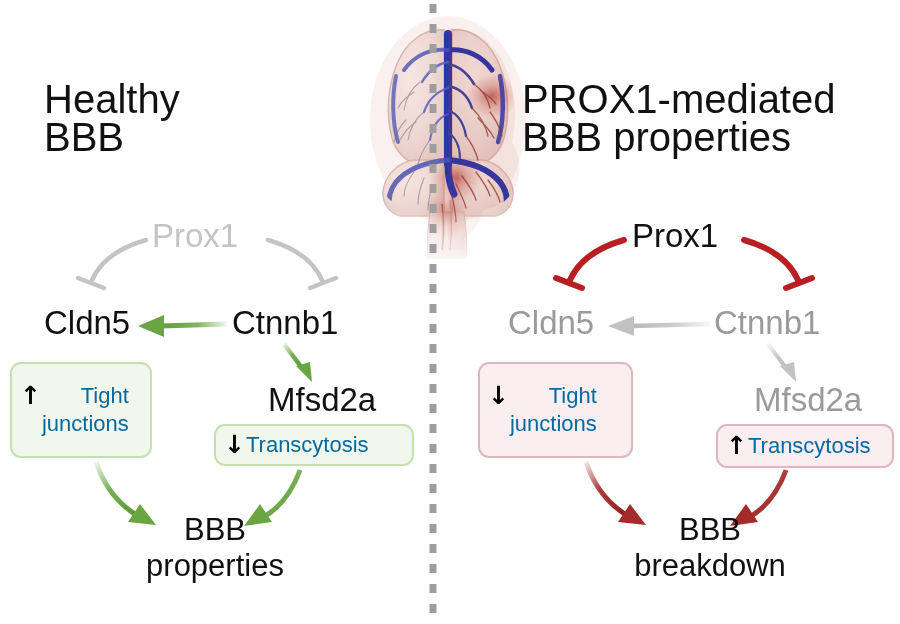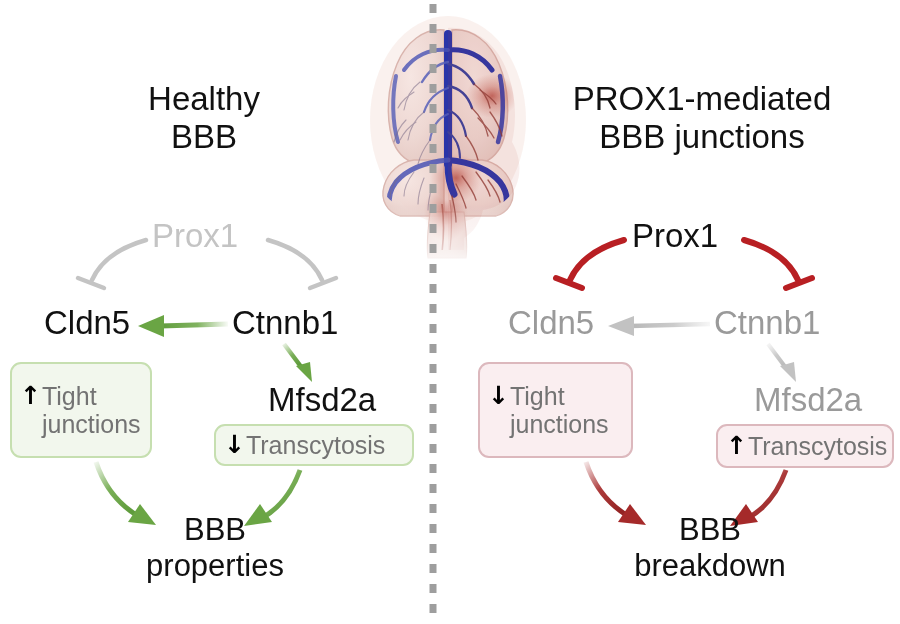--- a/index.html
+++ b/index.html
@@ -9,23 +9,23 @@
     font-family:"Liberation Sans", sans-serif;
     overflow:hidden;
     position:relative;
   }
   #stage{position:absolute;left:0;top:0;width:900px;height:624px;}
   .layer{position:absolute;left:0;top:0;width:900px;height:624px;}
 
   
   .panel-title{
     position:absolute;
-    text-align:center;
+    text-align:left;
     color:#111111;
-    font-size:33px;
+    font-size:40px;
     line-height:38px;
     letter-spacing:0px;
     white-space:pre-line;
   }
   #title-left{left:44px;top:80px;width:320px;}
   #title-right{left:522px;top:80px;width:360px;}
 
   
   .gene{
     position:absolute;
@@ -62,22 +62,23 @@
     display:flex;align-items:flex-start;
     padding:0 8px;width:100%;
   }
   .outbox .arrowglyph{
     font-size:25px;line-height:27px;color:#000;
     margin-right:1px;flex:none;
     font-family:"DejaVu Sans", sans-serif;
     font-weight:bold;
   }
   .outbox .btxt{
-    font-size:25px;line-height:28px;color:#737373;
+    font-size:22px;line-height:28px;color:#0369a1;
     white-space:pre-line;
+    text-align:right;
   }
   .box-green{background:#f2f7ed;border-color:#c6dfb0;}
   .box-pink{background:#faeef0;border-color:#dcb8bd;}
 
   #box-tj-l{left:10px;top:362px;width:142px;height:96px;}
   #box-tc-l{left:214px;top:424px;width:200px;height:42px;}
   #box-tj-r{left:478px;top:362px;width:155px;height:96px;}
   #box-tc-r{left:716px;top:424px;width:178px;height:44px;}
 
   
@@ -302,21 +303,21 @@
       <g>
         <path d="M786,470 C778,492 766,508 748,518" stroke="url(#gradRedCurve)" stroke-width="5" fill="none"></path>
         <polygon points="730,526 758,522 746,504" fill="#a52a2a"></polygon>
       </g>
     </g>
   </svg>
 
   <div class="panel-title" id="title-left">Healthy
 BBB</div>
   <div class="panel-title" id="title-right">PROX1-mediated
-BBB junctions</div>
+BBB properties</div>
 
   <div class="gene inactive" id="g-prox1-l">Prox1</div>
   <div class="gene active" id="g-cldn5-l">Cldn5</div>
   <div class="gene active" id="g-ctnnb1-l">Ctnnb1</div>
   <div class="gene active" id="g-mfsd2a-l">Mfsd2a</div>
 
   <div class="gene active" id="g-prox1-r">Prox1</div>
   <div class="gene muted" id="g-cldn5-r">Cldn5</div>
   <div class="gene muted" id="g-ctnnb1-r">Ctnnb1</div>
   <div class="gene muted" id="g-mfsd2a-r">Mfsd2a</div>

